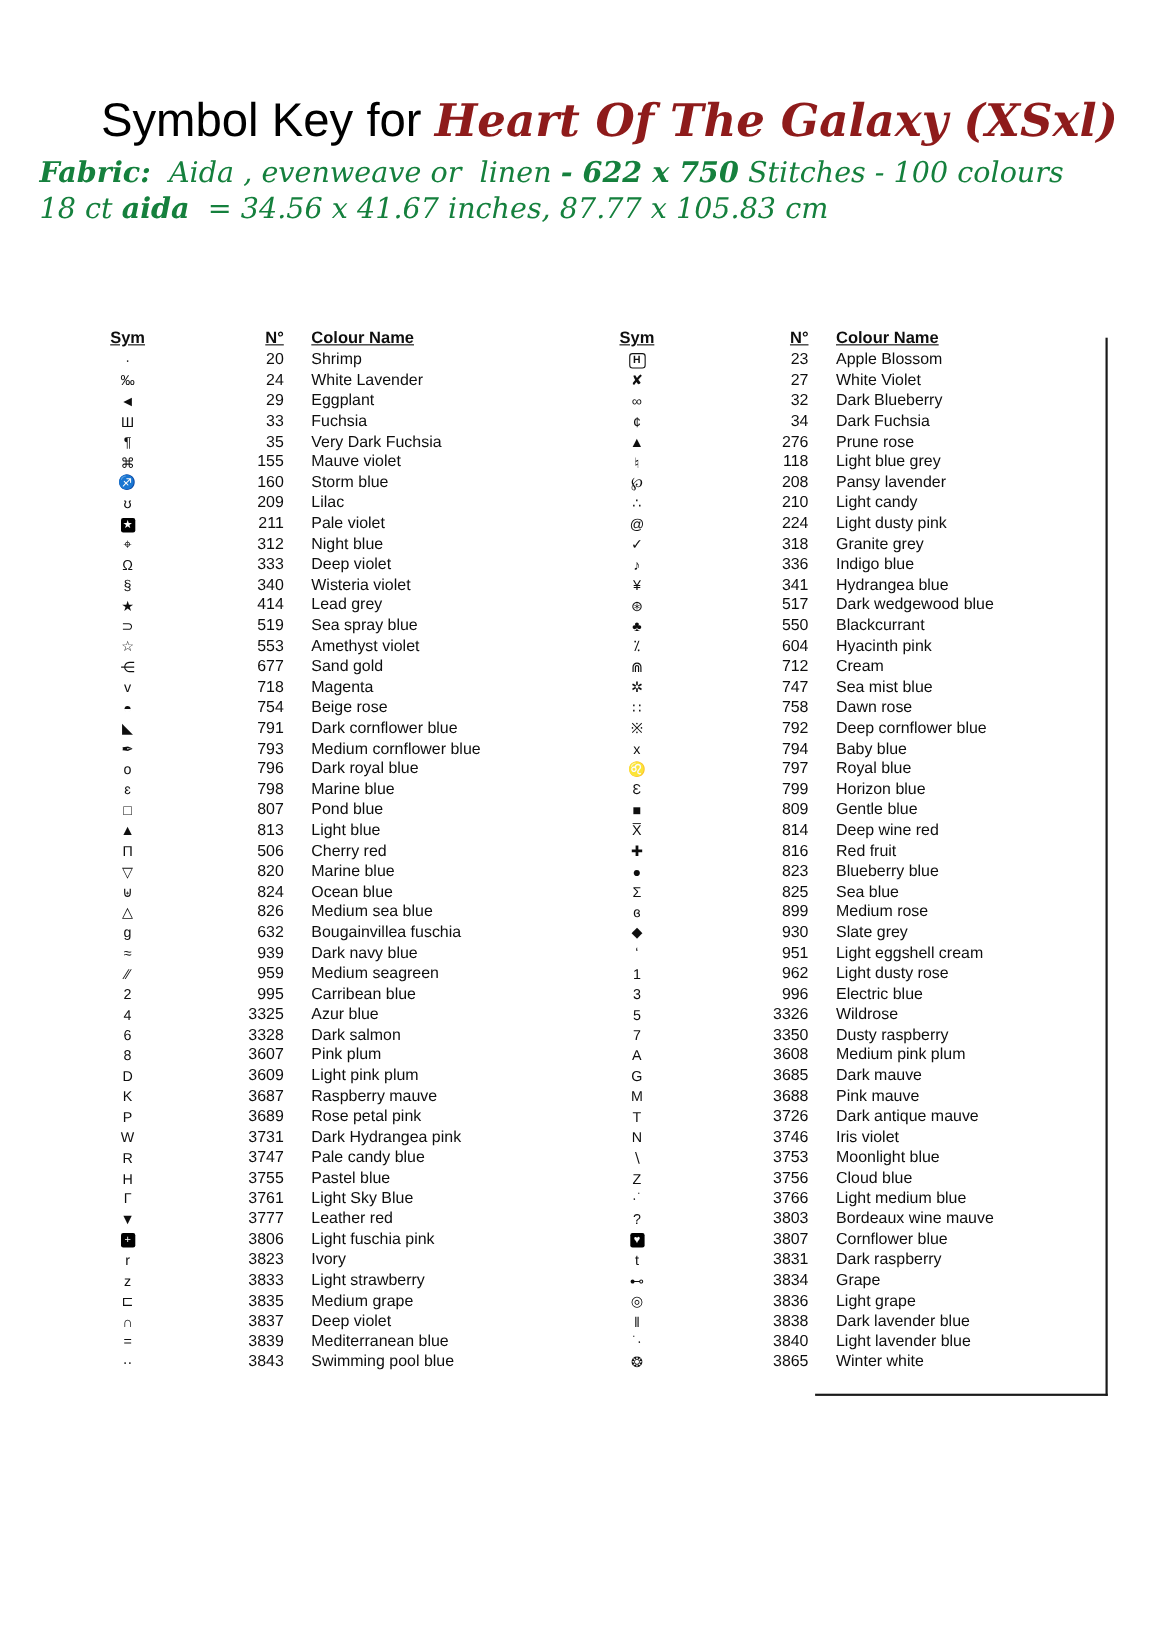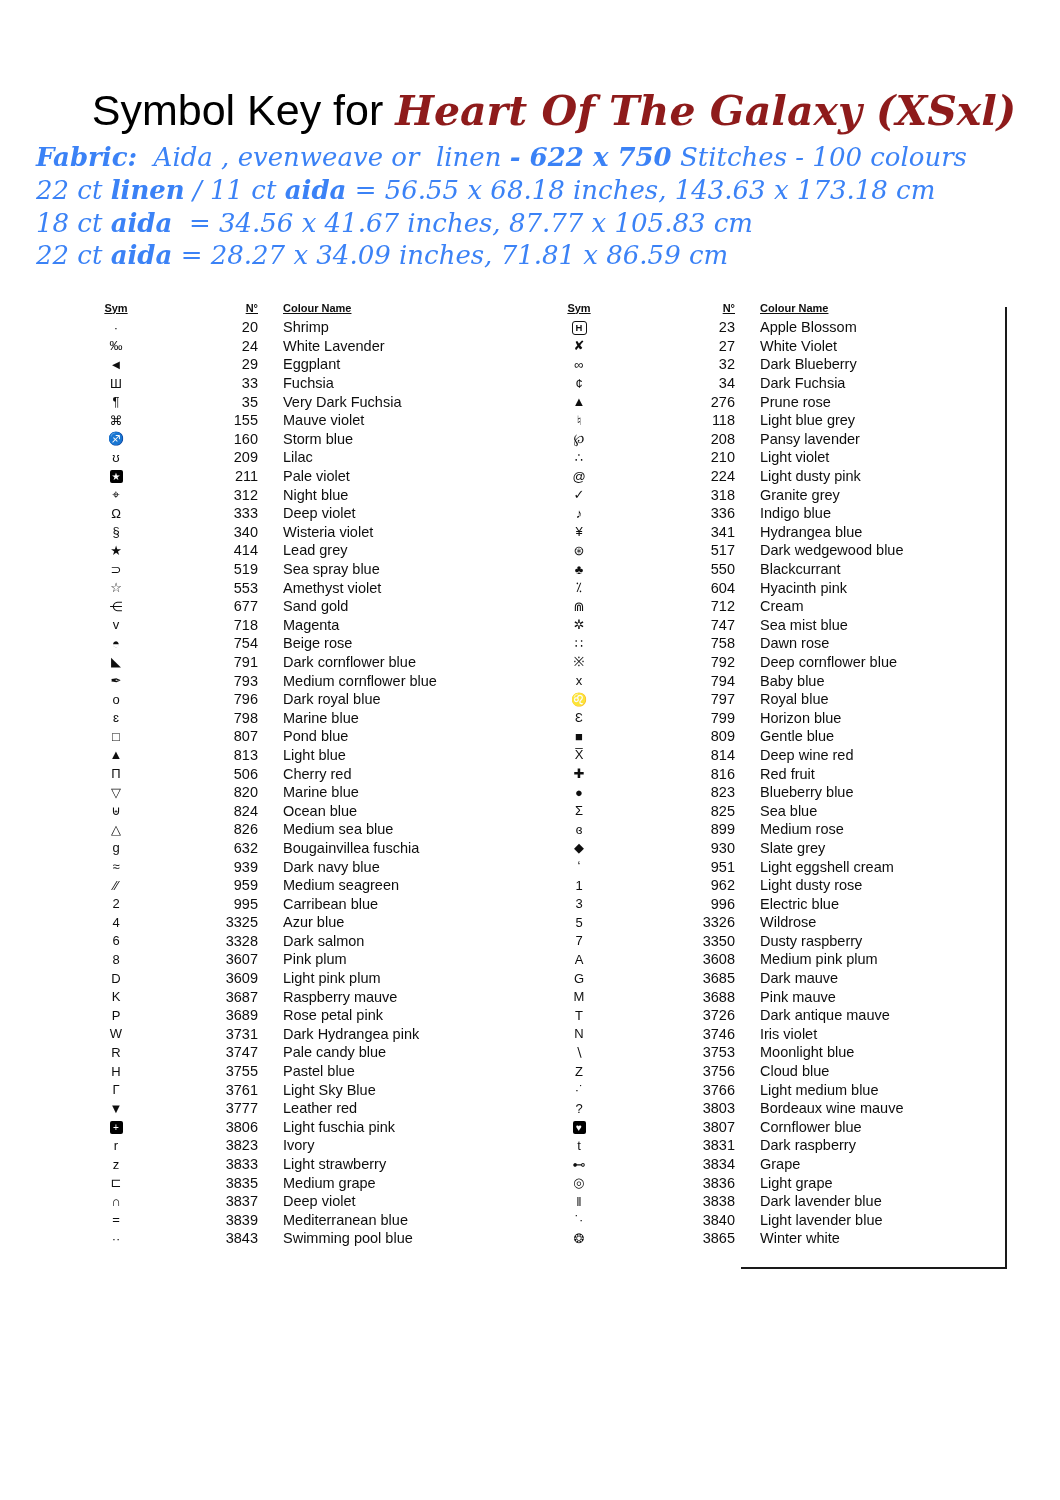--- a/index.html
+++ b/index.html
@@ -7,29 +7,29 @@
     width:1060px;height:1500px;background:#ffffff;position:relative;
     font-family:"Liberation Sans",sans-serif;color:#0d0d0d;overflow:hidden;
   }
   .page{position:absolute;inset:0;}
   
   .title{position:absolute;top:86px;left:0;width:100%;text-align:center;white-space:nowrap;margin:0;font-weight:normal;padding-left:24px;}
   .t-black{font-family:"Liberation Sans",sans-serif;font-size:43px;color:#000;}
   .t-red{font-family:"DejaVu Serif",serif;font-style:italic;font-weight:bold;font-size:41px;}
   
   .fabric{position:absolute;left:36px;top:141px;width:1000px;
-    font-family:"DejaVu Serif",serif;font-style:italic;font-size:26px;line-height:32.8px;color:#3b82f6;}
+    font-family:"DejaVu Serif",serif;font-style:italic;font-size:26px;line-height:32.8px;color:#15803d;}
   .fline{white-space:pre;}
   .fb{font-weight:bold;}
   
   .col{position:absolute;top:297px;font-size:14.5px;color:#0e0e0e;}
   #col-left{left:70px;width:445px;}
   #col-right{left:543px;width:470px;}
   .thead,.trow{display:grid;align-items:center;}
-  .thead{height:21px;font-weight:bold;font-size:11px;}
+  .thead{height:21px;font-weight:bold;font-size:15px;}
   .trow{height:18.6px;}
   .gl{grid-template-columns:92px 96px 1fr;}
   .gr{grid-template-columns:72px 120px 1fr;}
   .h-sym{justify-self:center;text-decoration:underline;}
   .h-num{justify-self:end;text-decoration:underline;}
   .h-name{padding-left:25px;text-decoration:underline;justify-self:start;}
   .sym{text-align:center;font-size:13px;line-height:13px;}
   .num{text-align:right;}
   .name{padding-left:25px;white-space:nowrap;}
   .sym-inv{display:inline-block;background:#000;color:#fff;width:13px;height:13px;line-height:13px;font-size:10px;border-radius:2px;}
@@ -42,23 +42,21 @@
 <body>
 
 <div class="page">
   <h1 class="title">
     <span class="t-black">Symbol Key for </span>
     <span class="t-red" id="title-red" style="color: rgb(142, 27, 27);">Heart Of The Galaxy (XSxl)</span>
   </h1>
 
   <div class="fabric" id="fabric">
       <div class="fline"><span class="fb">Fabric:</span><span>  Aida , evenweave or  linen </span><span class="fb">- 622 x 750</span><span> Stitches - 100 colours</span></div>
-      <div class="fline"><span>22 ct </span><span class="fb">linen</span><span> / 11 ct </span><span class="fb">aida</span><span> = 56.55 x 68.18 inches, 143.63 x 173.18 cm</span></div>
       <div class="fline"><span>18 ct </span><span class="fb">aida</span><span>  = 34.56 x 41.67 inches, 87.77 x 105.83 cm</span></div>
-      <div class="fline"><span>22 ct </span><span class="fb">aida</span><span> = 28.27 x 34.09 inches, 71.81 x 86.59 cm</span></div>
     </div>
 
   <div class="col" id="col-left">
       <div class="thead gl">
         <span class="h-sym">Sym</span>
         <span class="h-num">N°</span>
         <span class="h-name">Colour Name</span>
       </div>
       <div class="trow gl">
         <span class="sym"><span>·</span></span>
@@ -348,21 +346,21 @@
         <span class="name">Light blue grey</span>
       </div>
       <div class="trow gr">
         <span class="sym"><span>℘</span></span>
         <span class="num">208</span>
         <span class="name">Pansy lavender</span>
       </div>
       <div class="trow gr">
         <span class="sym"><span>∴</span></span>
         <span class="num">210</span>
-        <span class="name">Light violet</span>
+        <span class="name">Light candy</span>
       </div>
       <div class="trow gr">
         <span class="sym"><span>@</span></span>
         <span class="num">224</span>
         <span class="name">Light dusty pink</span>
       </div>
       <div class="trow gr">
         <span class="sym"><span>✓</span></span>
         <span class="num">318</span>
         <span class="name">Granite grey</span>

